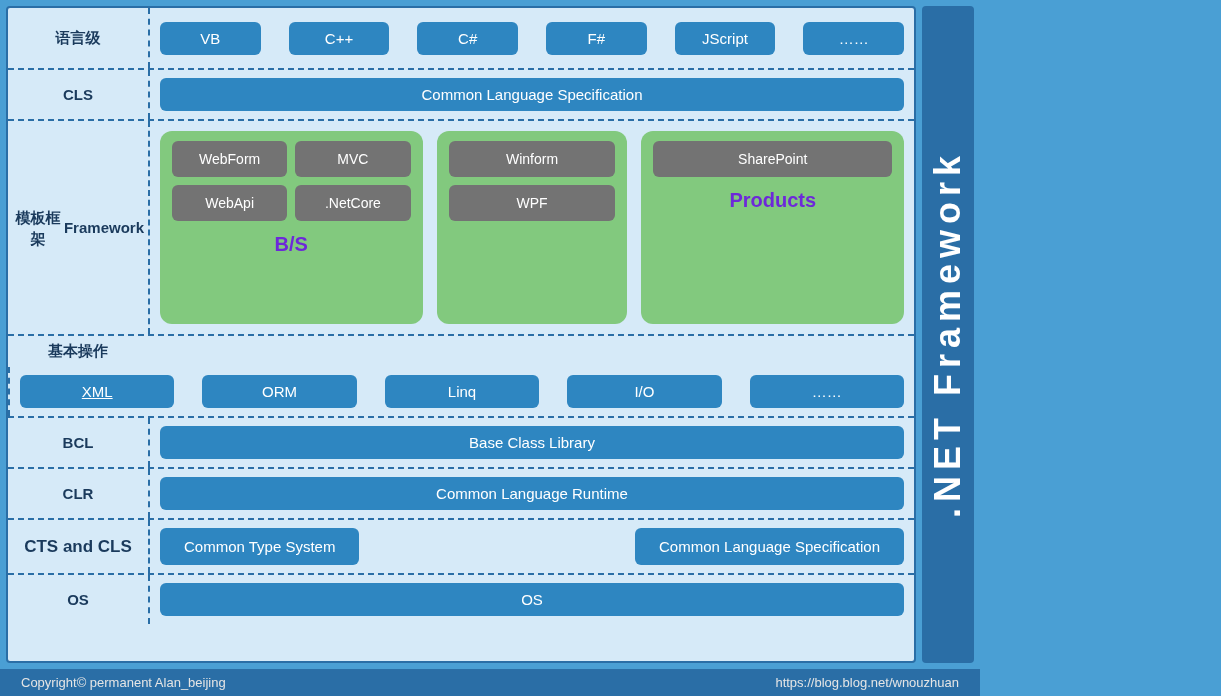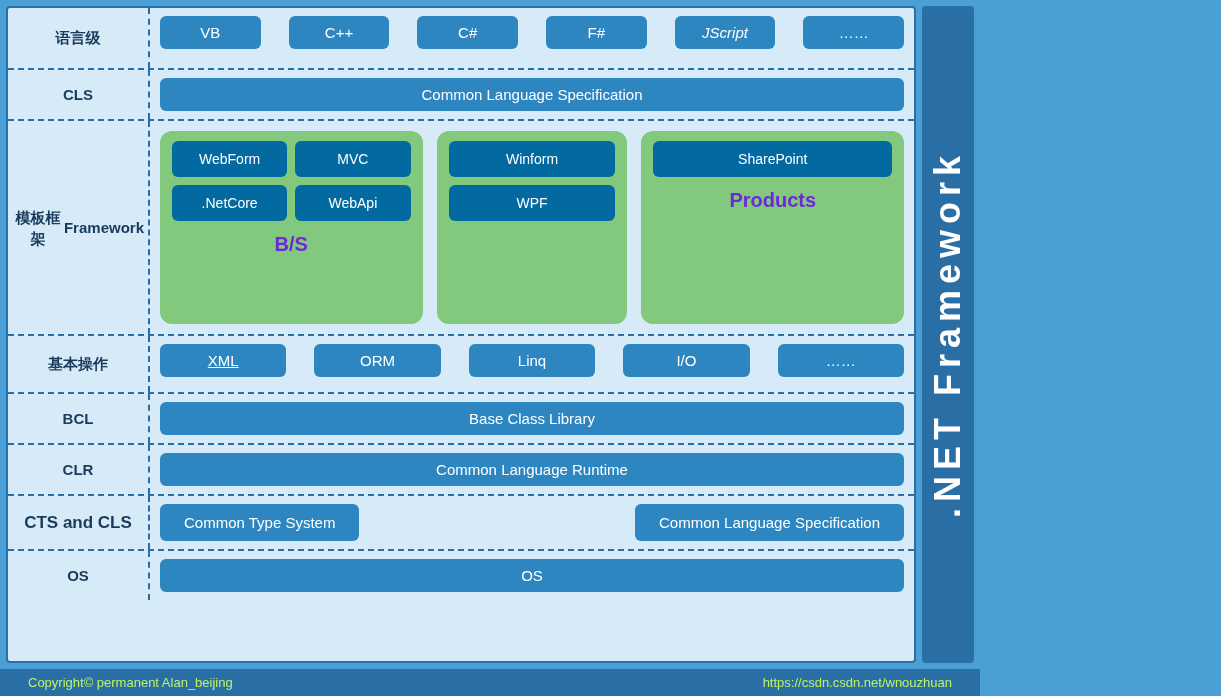--- a/index.html
+++ b/index.html
@@ -49,35 +49,35 @@
       gap: 8px;
     }
     .green-label {
       text-align: center;
       font-size: 20px;
       font-weight: bold;
       color: #6d28d9;
       margin-top: 4px;
     }
     .inner-blue-box {
-      background: #0369a1;
+      background: #737373;
       color: white;
       border-radius: 6px;
       padding: 10px 8px;
       font-size: 14px;
       font-weight: 500;
       flex: 1;
       text-align: center;
     }
     
     .footer {
       background: #2a6ea6;
-      color: #bef264;
+      color: #e5e5e5;
       font-size: 13px;
-      padding: 6px 28px;
+      padding: 6px 21px;
       display: flex;
       justify-content: space-between;
       align-items: center;
       flex-shrink: 0;
       margin-top: 0;
     }
     .label-row-wrap {
       display: flex;
       border-bottom: 2px dashed #2a6ea6;
     }
@@ -94,21 +94,21 @@
       font-size: 15px;
       font-weight: bold;
       color: #1a3a5c;
       text-align: center;
       flex-shrink: 0;
     }
     .content-area {
       flex: 1;
       padding: 8px 10px;
       display: flex;
-      align-items: flex-start;
+      align-items: center;
       gap: 28px;
       border-left: 2px dashed #2a6ea6;
     }
   </style>
 </head>
 <body>
 
 <div class="outer-container">
   <div style="display:flex; flex:1; padding:6px 6px 0 6px; gap:0;">
 
@@ -116,21 +116,21 @@
 
       <div class="label-row-wrap" style="min-height:62px;">
         <div class="side-label-box">
           <span>语言级</span>
         </div>
         <div class="content-area">
           <div class="blue-box" style="flex:1; justify-content:center;">VB</div>
           <div class="blue-box" style="flex:1; justify-content:center;">C++</div>
           <div class="blue-box" style="flex:1; justify-content:center;">C#</div>
           <div class="blue-box" style="flex:1; justify-content:center;">F#</div>
-          <div class="blue-box" style="flex:1; justify-content:center;font-style:italic;">JScript</div>
+          <div class="blue-box" style="flex:1; justify-content:center;">JScript</div>
           <div class="blue-box" style="flex:1; justify-content:center;">……</div>
         </div>
       </div>
 
       <div class="label-row-wrap" style="min-height:50px;">
         <div class="side-label-box">
           <span>CLS</span>
         </div>
         <div class="content-area">
           <div class="blue-box blue-box-full" style="flex:1; justify-content:center;">Common Language Specification</div>
@@ -143,22 +143,22 @@
           <span>Framework</span>
         </div>
         <div class="content-area" style="align-items:stretch; gap:14px; padding:10px;">
 
           <div class="green-group">
             <div class="green-inner-row">
               <div class="inner-blue-box">WebForm</div>
               <div class="inner-blue-box">MVC</div>
             </div>
             <div class="green-inner-row">
+              <div class="inner-blue-box">WebApi</div>
               <div class="inner-blue-box">.NetCore</div>
-              <div class="inner-blue-box">WebApi</div>
             </div>
             <div class="green-label">B/S</div>
           </div>
 
           <div class="green-group" style="flex:0.7;">
             <div class="green-inner-row">
               <div class="inner-blue-box">Winform</div>
             </div>
             <div class="green-inner-row">
               <div class="inner-blue-box">WPF</div>
@@ -167,21 +167,21 @@
 
           <div class="green-group">
             <div class="green-inner-row">
               <div class="inner-blue-box">SharePoint</div>
             </div>
             <div class="green-label">Products</div>
           </div>
         </div>
       </div>
 
-      <div class="label-row-wrap" style="min-height:58px;">
+      <div class="label-row-wrap" style="min-height:58px;flex-direction:column;">
         <div class="side-label-box">
           <span>基本操作</span>
         </div>
         <div class="content-area">
           <div class="blue-box" style="flex:1; justify-content:center;text-decoration:underline;">XML</div>
           <div class="blue-box" style="flex:1; justify-content:center;">ORM</div>
           <div class="blue-box" style="flex:1; justify-content:center;">Linq</div>
           <div class="blue-box" style="flex:1; justify-content:center;">I/O</div>
           <div class="blue-box" style="flex:1; justify-content:center;">……</div>
         </div>
@@ -229,15 +229,15 @@
 
     <div style="width:58px; display:flex; align-items:stretch; padding-left:6px; margin-bottom:0;">
       <div style="background:#2a6ea6; border-radius:4px; flex:1; display:flex; align-items:center; justify-content:center;">
         <span style="writing-mode:vertical-rl; text-orientation:mixed; transform:rotate(180deg); font-size:36px; font-weight:bold; color:white; letter-spacing:6px; line-height:1;">.NET Framework</span>
       </div>
     </div>
   </div>
 
   <div class="footer" style="margin-top:6px;">
     <span>Copyright© permanent  Alan_beijing</span>
-    <span>https://csdn.csdn.net/wnouzhuan</span>
+    <span>https://blog.blog.net/wnouzhuan</span>
   </div>
 </div>
 
 </body></html>

